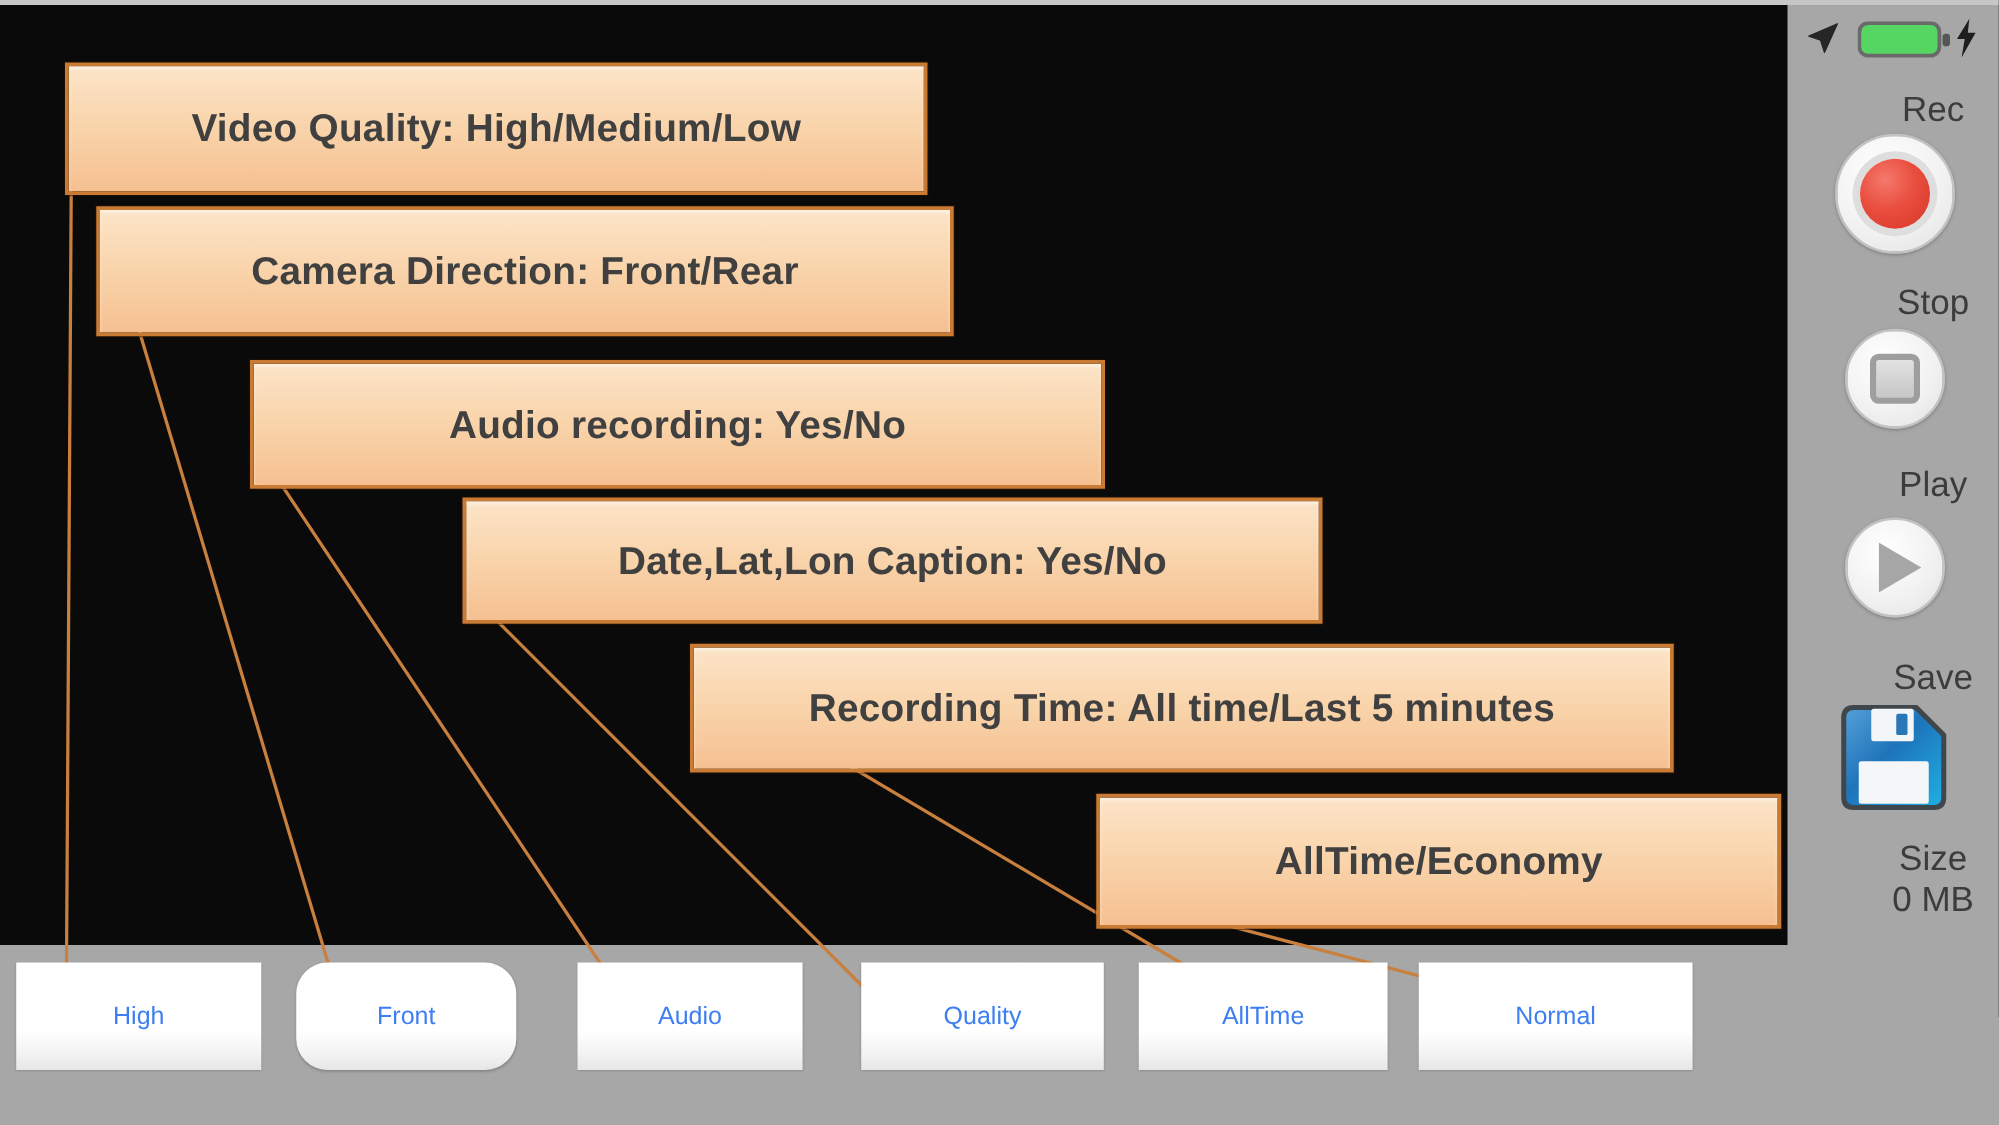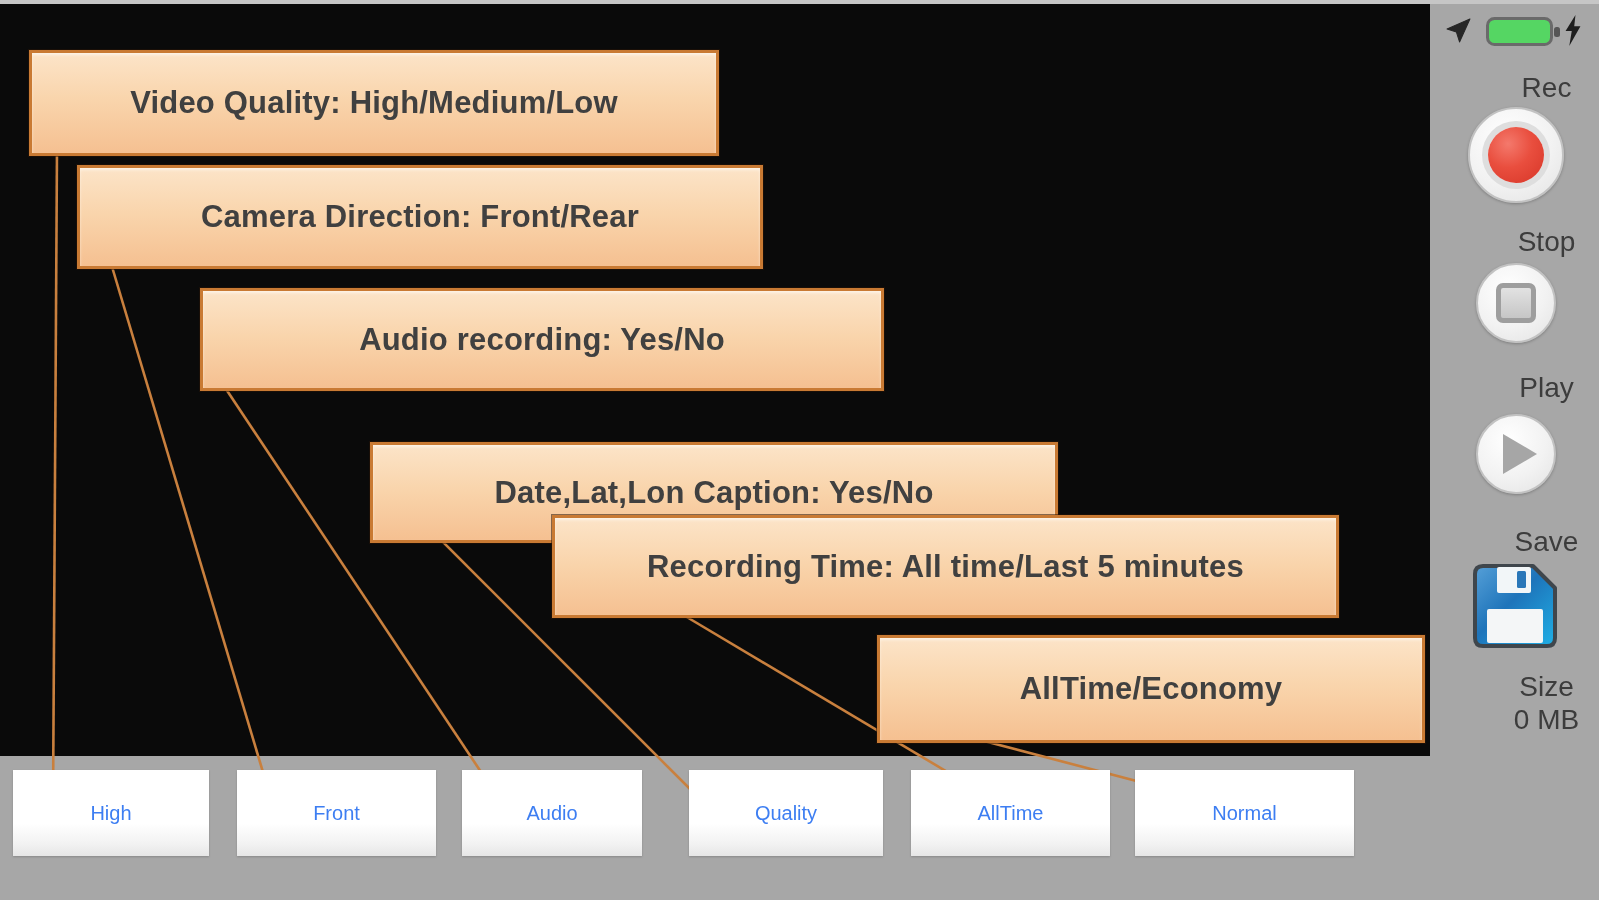--- a/index.html
+++ b/index.html
@@ -27,34 +27,34 @@
   .lines-svg{position:absolute;left:0;top:0;width:1599px;height:900px;pointer-events:none;}
   .lines-svg line{stroke:var(--accent-orange);stroke-width:2.6px;}
   .callout{
     position:absolute;display:flex;align-items:center;justify-content:center;
     background:linear-gradient(180deg,var(--callout-fill-top) 0%,var(--callout-fill-mid) 48%,var(--callout-fill-bottom) 100%);
     border:3px solid var(--callout-border);
     box-shadow:inset 0 2px 3px rgba(255,255,255,.55), 0 0 0 1px rgba(40,20,5,.55);
     color:var(--callout-text);font-size:31px;font-weight:600;letter-spacing:.2px;
     text-align:center;
   }
-  .co1{left:29px;top:50px;width:684px;height:100px;}
+  .co1{left:52px;top:50px;width:684px;height:100px;}
   .co2{left:77px;top:165px;width:680px;height:98px;}
   .co3{left:200px;top:288px;width:678px;height:97px;}
-  .co4{left:370px;top:398px;width:682px;height:95px;margin-top:44px;}
+  .co4{left:370px;top:398px;width:682px;height:95px;}
   .co5{left:552px;top:515px;width:781px;height:97px;}
   .co6{left:877px;top:635px;width:542px;height:102px;}
   .opt-btn{
     position:absolute;top:770px;height:86px;display:flex;align-items:center;justify-content:center;
     background:linear-gradient(180deg,#ffffff 0%,#ffffff 62%,#f2f2f2 86%,#e6e6e6 100%);
     color:var(--option-text-blue);font-size:20px;font-weight:400;
     box-shadow:0 1px 2px rgba(0,0,0,.18);cursor:pointer;
   }
   .opt1{left:13px;width:196px;}
-  .opt2{left:237px;width:199px;}
+  .opt2{left:237px;width:176px;border-radius:25px;}
   .opt3{left:462px;width:180px;}
   .opt4{left:689px;width:194px;}
   .opt5{left:911px;width:199px;align-items:center;}
   .opt6{left:1135px;width:219px;}
   .side-label{
     position:absolute;left:1430px;width:169px;text-align:center;
     color:#3c3c3c;font-size:28px;font-weight:500;margin-left:32px;
   }
   .circle-btn{
     position:absolute;border-radius:50%;

